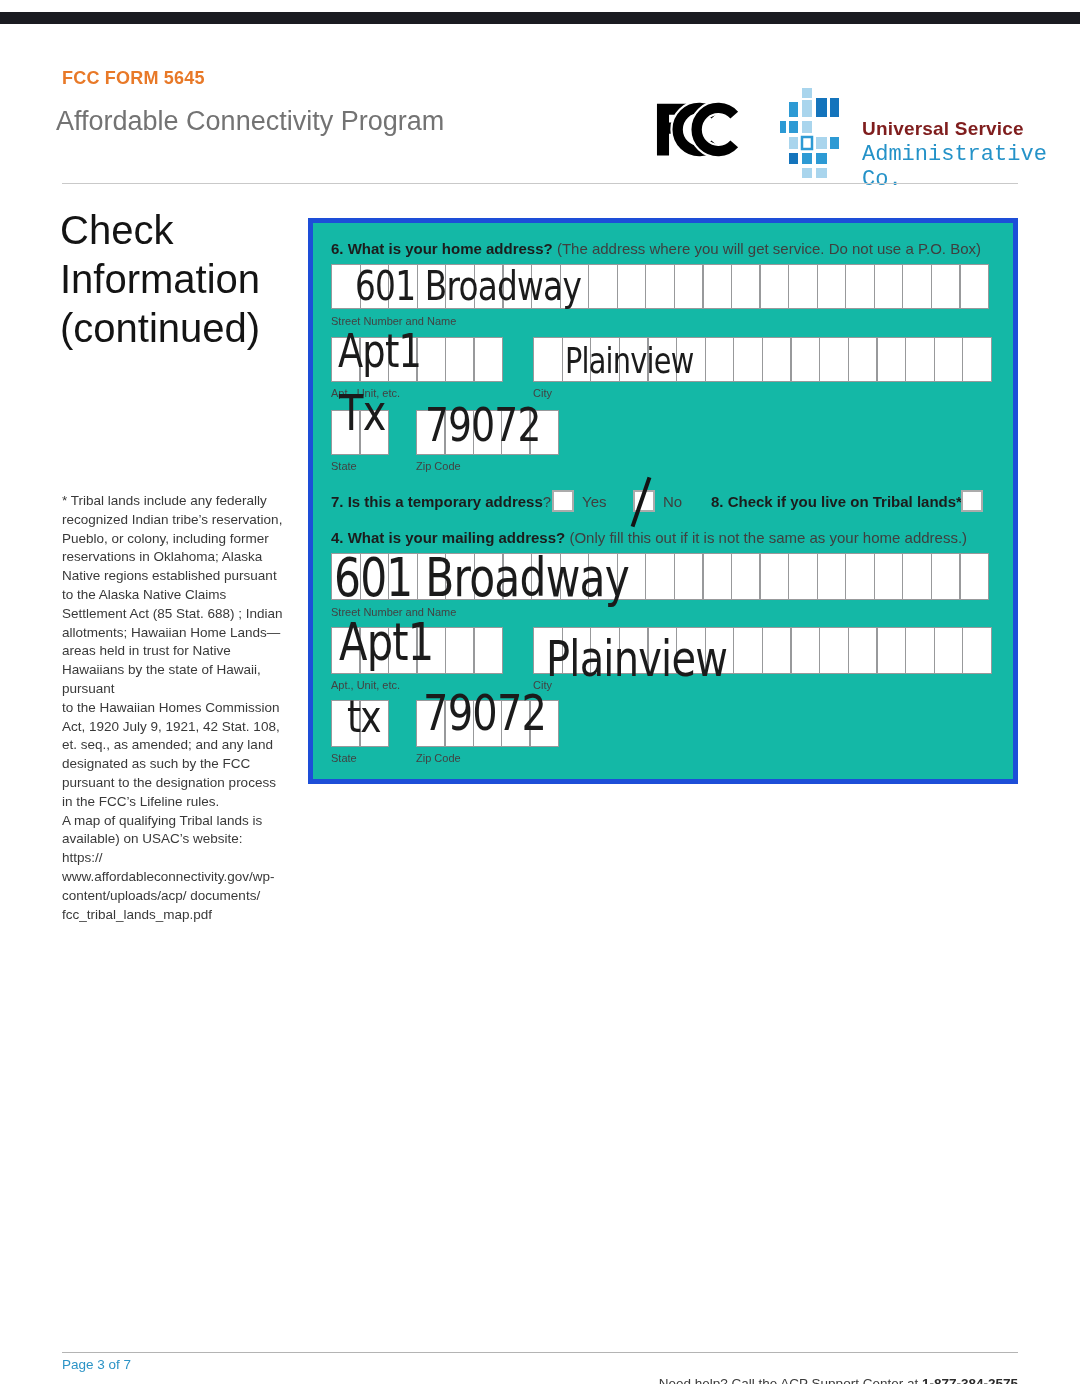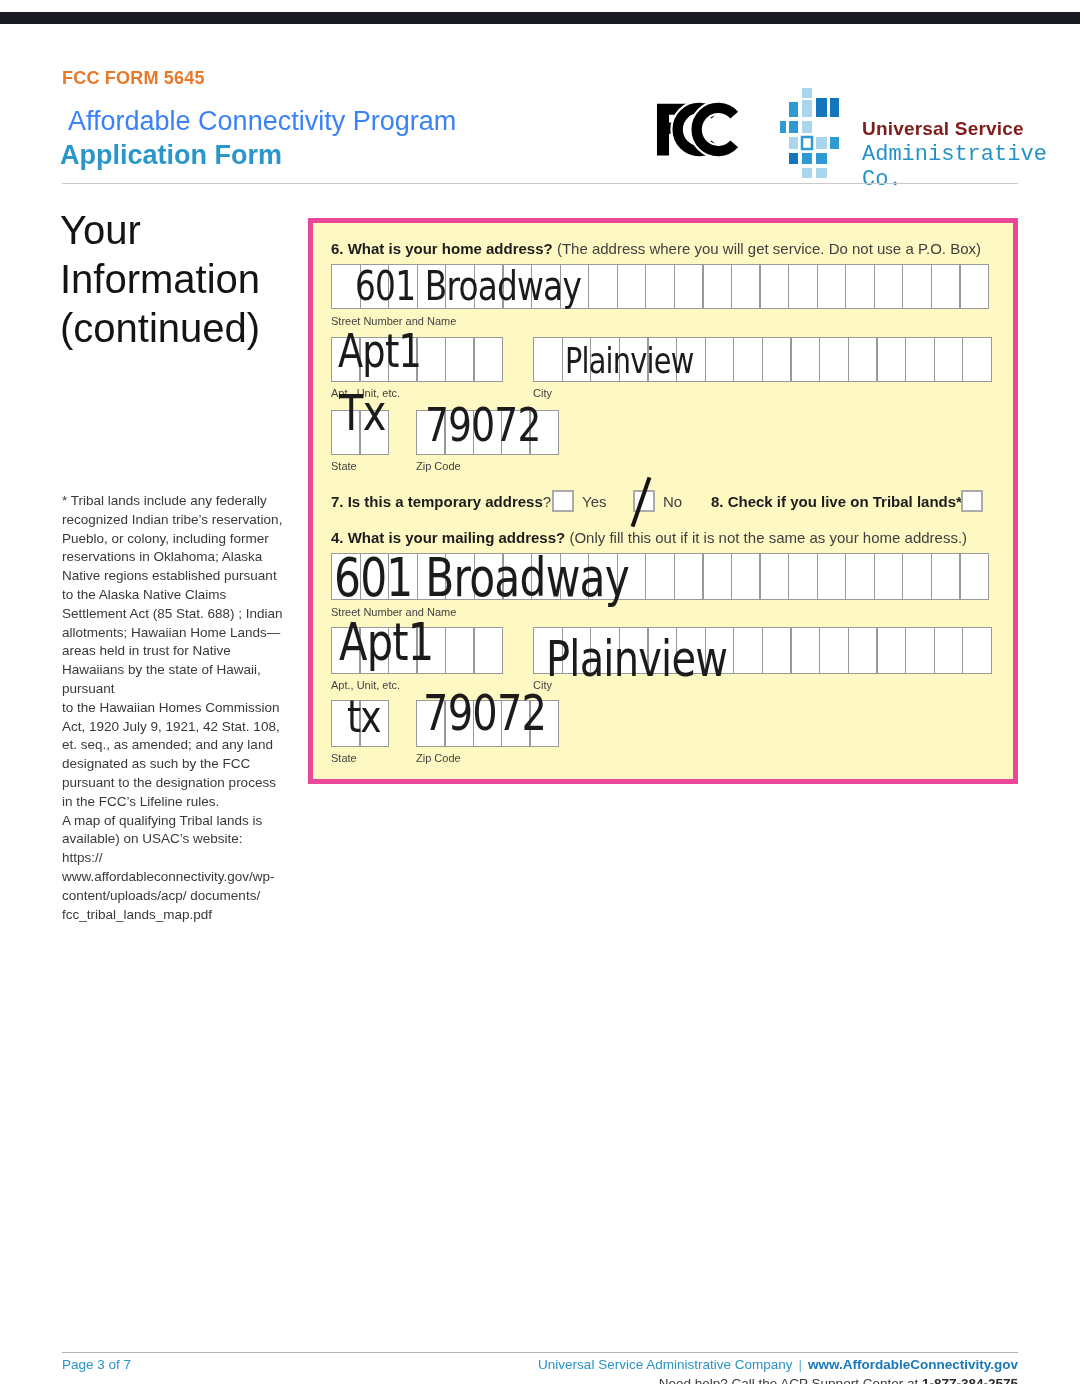--- a/index.html
+++ b/index.html
@@ -5,36 +5,36 @@
   * { margin:0; padding:0; box-sizing:border-box; }
   html,body { background:#fff; }
   .page {
     position:relative; width:1080px; height:1384px; overflow:hidden;
     background:#fff; font-family:"Liberation Sans", sans-serif; color:#1c1c1c;
   }
   .topbar { position:absolute; left:0; top:12px; width:1080px; height:12px; background:#1a1b21; }
 
   
   .form-number { position:absolute; left:62px; top:68px; font-size:18px; font-weight:bold; color:#e87928; letter-spacing:.2px; }
-  .program-name { position:absolute; left:68px; top:106px; font-size:27px; color:#3b82f6; }
+  .program-name { position:absolute; left:56px; top:106px; font-size:27px; color:#737373; }
   .app-title { position:absolute; left:60px; top:140px; font-size:27px; font-weight:bold; color:#2b96c9; }
   .fcc-logo { position:absolute; left:650px; top:95px; }
   .usac-logo { position:absolute; left:780px; top:88px; width:250px; height:95px; }
   .usac-mosaic { position:absolute; left:0; top:0; }
   .usac-text { position:absolute; left:82px; top:30px; }
   .usac-line1 { font-size:19px; font-weight:bold; color:#7f1d1d; letter-spacing:.2px; }
   .usac-line2 { font-size:22px; color:#2492c8; margin-top:2px;font-family:Liberation Mono, monospace; }
   .header-rule { position:absolute; left:62px; top:183px; width:956px; height:1px; background:#c9c9c9; }
 
   
   .side-heading { position:absolute; left:60px; top:206px; width:250px; font-size:40px; line-height:49px; color:#141414; white-space:pre-line; }
   .side-footnote { position:absolute; left:62px; top:492px; width:234px; font-size:13.5px; line-height:18.8px; color:#393939; white-space:pre-line; }
 
   
-  .form-box { position:absolute; left:308px; top:218px; width:710px; height:566px; border:5px solid #ec4899; background:#fef9c3; }
+  .form-box { position:absolute; left:308px; top:218px; width:710px; height:566px; border:5px solid #1d4ed8; background:#14b8a6; }
   .q-label { position:absolute; font-size:15px; color:#3f3f3f; white-space:nowrap; }
   .q-bold { font-weight:bold; color:#1c1c1c; }
   .comb { position:absolute; display:flex; background:#fff; }
   .comb .cell { flex:1; border:1.2px solid #98999b; margin-left:-1.2px; }
   .comb .cell:first-child { margin-left:0; }
   .sub-label { position:absolute; font-size:11px; color:#424242; white-space:nowrap; }
   .fill { position:absolute; color:#1b1b1b; font-family:"DejaVu Sans", sans-serif; transform:scaleX(0.8); transform-origin:left top; white-space:nowrap; z-index:3; letter-spacing:-1px; }
   .checkbox { position:absolute; width:22px; height:22px; border:2px solid #ababab; background:#fff; }
   .check-text { position:absolute; font-size:15px; color:#3f3f3f; }
   .slash-mark { position:absolute; width:4px; height:52px; background:#141414; transform:rotate(19deg); z-index:4; }
@@ -50,21 +50,20 @@
 </style>
 </head>
 <body>
 
 <div class="page">
 
   <div class="topbar"></div>
 
   <div class="form-number">FCC FORM 5645</div>
   <div class="program-name">Affordable Connectivity Program</div>
-  <div class="app-title">Application Form</div>
 
   <div class="fcc-logo">
     <svg width="95" height="69" viewBox="0 0 110 80">
       <path d="M8,10 h34 v13 h-20 v9 h15 v13 h-15 v25 h-14 z" fill="#000"></path>
       <path d="M75.6,23.3 A25,25 0 1 0 75.6,56.7" fill="none" stroke="#fff" stroke-width="17"></path>
       <path d="M75.6,23.3 A25,25 0 1 0 75.6,56.7" fill="none" stroke="#000" stroke-width="12"></path>
       <path d="M97.6,23.3 A25,25 0 1 0 97.6,56.7" fill="none" stroke="#fff" stroke-width="17"></path>
       <path d="M97.6,23.3 A25,25 0 1 0 97.6,56.7" fill="none" stroke="#000" stroke-width="12"></path>
     </svg>
   </div>
@@ -92,21 +91,21 @@
       </svg>
     </div>
     <div class="usac-text">
       <div class="usac-line1">Universal Service</div>
       <div class="usac-line2">Administrative Co.</div>
     </div>
   </div>
 
   <div class="header-rule"></div>
 
-  <div class="side-heading">Your
+  <div class="side-heading">Check
 Information
 (continued)</div>
   <div class="side-footnote">* Tribal lands include any federally
 recognized Indian tribe’s reservation,
 Pueblo, or colony, including former
 reservations in Oklahoma; Alaska
 Native regions established pursuant
 to the Alaska Native Claims
 Settlement Act (85 Stat. 688) ; Indian
 allotments; Hawaiian Home Lands—
@@ -294,20 +293,17 @@
         <div class="cell"></div>
       </div>
     <div class="fill" style="left:110px; top:464px; font-size:50px; line-height:52px;">79072</div>
     <div class="sub-label" style="left:18px; top:529px;">State</div>
     <div class="sub-label" style="left:103px; top:529px;">Zip Code</div>
 
   </div>
 
   <div class="footer-rule"></div>
   <div class="page-num">Page 3 of 7</div>
-  <div class="footer-right1">
-    <span>Universal Service Administrative Company</span><span class="sep">|</span><span class="site">www.AffordableConnectivity.gov</span>
-  </div>
   <div class="footer-right2">
     <span>Need help? Call the ACP Support Center at </span><span class="phone">1-877-384-2575</span>
   </div>
 
 </div>
 
 </body></html>

